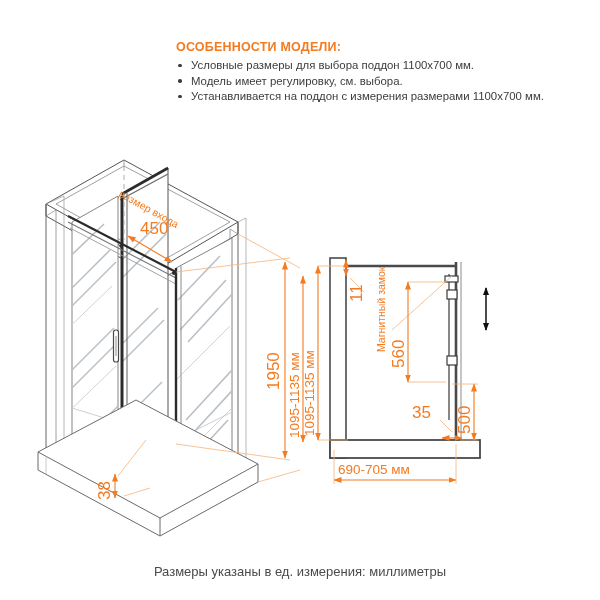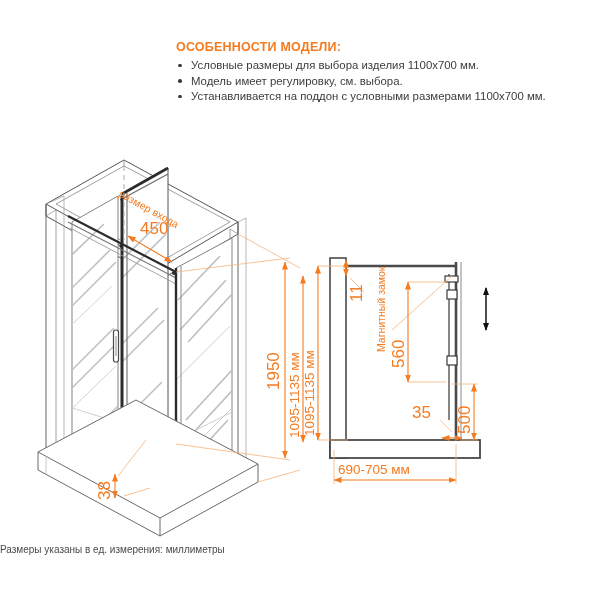--- a/index.html
+++ b/index.html
@@ -9,40 +9,40 @@
 
   .hdr{position:absolute;left:176px;top:40px;width:400px;}
   .hdr-title{font-size:12.5px;font-weight:bold;color:#F47B20;
              letter-spacing:.2px;margin:0 0 4px 0;}
   .hdr-list{list-style:none;margin:0;padding:0;}
   .hdr-list li{position:relative;font-size:11.4px;color:#3c3c3c;
                line-height:14.6px;padding-left:15px;margin-bottom:1px;}
   .hdr-list li::before{content:"";position:absolute;left:2px;top:5.5px;
                width:3.6px;height:3.6px;border-radius:50%;background:#3c3c3c;}
 
-  .foot{position:absolute;left:0;top:544px;width:600px;
-        font-size:10px;color:#4a4a4a;}
+  .foot{position:absolute;left:0;top:564px;width:600px;text-align:center;
+        font-size:13px;color:#4a4a4a;}
 
   svg{position:absolute;left:0;top:0;}
   text{font-family:"Liberation Sans",sans-serif;}
   .dimtxt{fill:#F47B20;font-size:17px;}
   .dimtxt-s{fill:#F47B20;font-size:13.5px;}
   .lbl{fill:#F47B20;font-size:10.5px;}
 </style>
 </head>
 <body>
 
 <div id="sheet">
 
   <div class="hdr">
     <div class="hdr-title">ОСОБЕННОСТИ МОДЕЛИ:</div>
     <ul class="hdr-list">
-      <li>Условные размеры для выбора изделия 1100x700 мм.</li>
+      <li>Условные размеры для выбора поддон 1100x700 мм.</li>
       <li>Модель имеет регулировку, см. выбора.</li>
-      <li>Устанавливается на поддон с условными размерами 1100x700 мм.</li>
+      <li>Устанавливается на поддон с измерения размерами 1100x700 мм.</li>
     </ul>
   </div>
 
   <svg width="600" height="600" viewBox="0 0 600 600">
     <defs>
       <marker id="ar" markerWidth="9" markerHeight="9" refX="7.5" refY="3" orient="auto" markerUnits="userSpaceOnUse">
         <path d="M0,0 L8,3 L0,6 z" fill="#F47B20"></path>
       </marker>
       <marker id="arS" markerWidth="9" markerHeight="9" refX="0.5" refY="3" orient="auto" markerUnits="userSpaceOnUse">
         <path d="M8,0 L0,3 L8,6 z" fill="#F47B20"></path>

